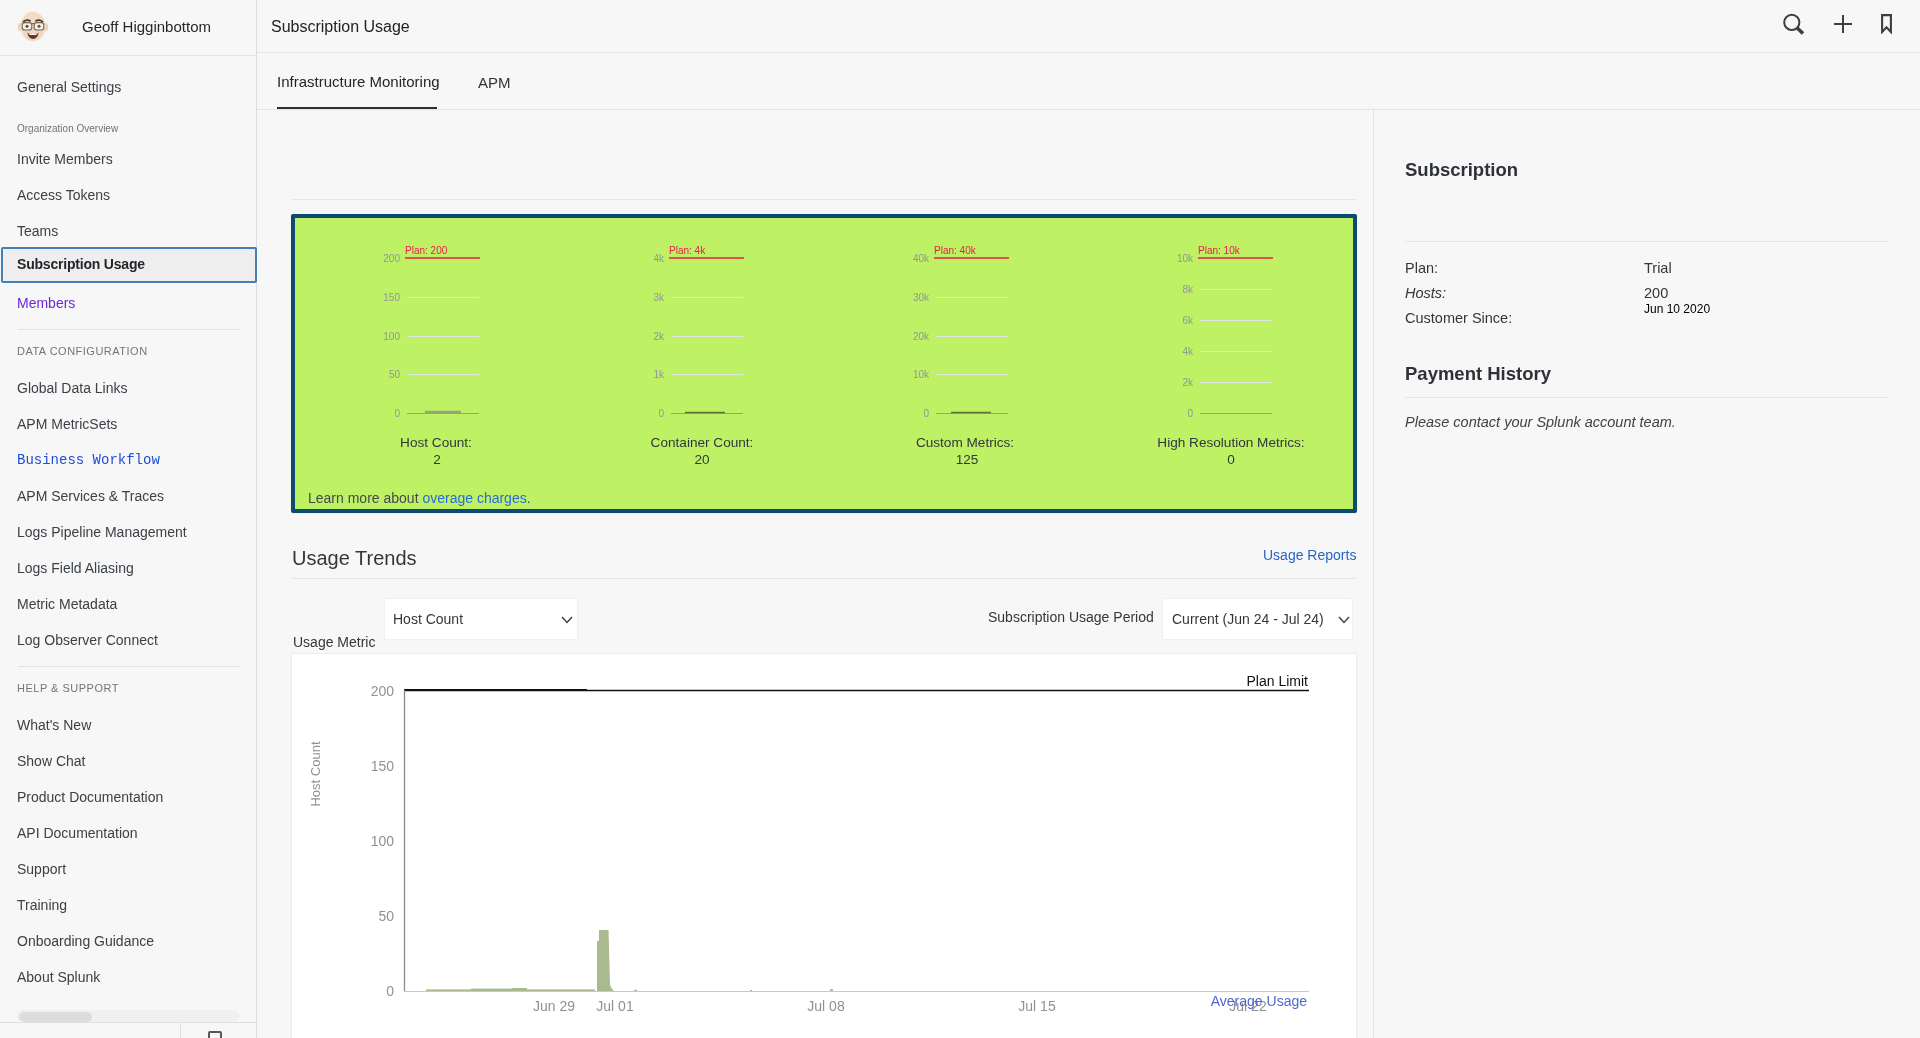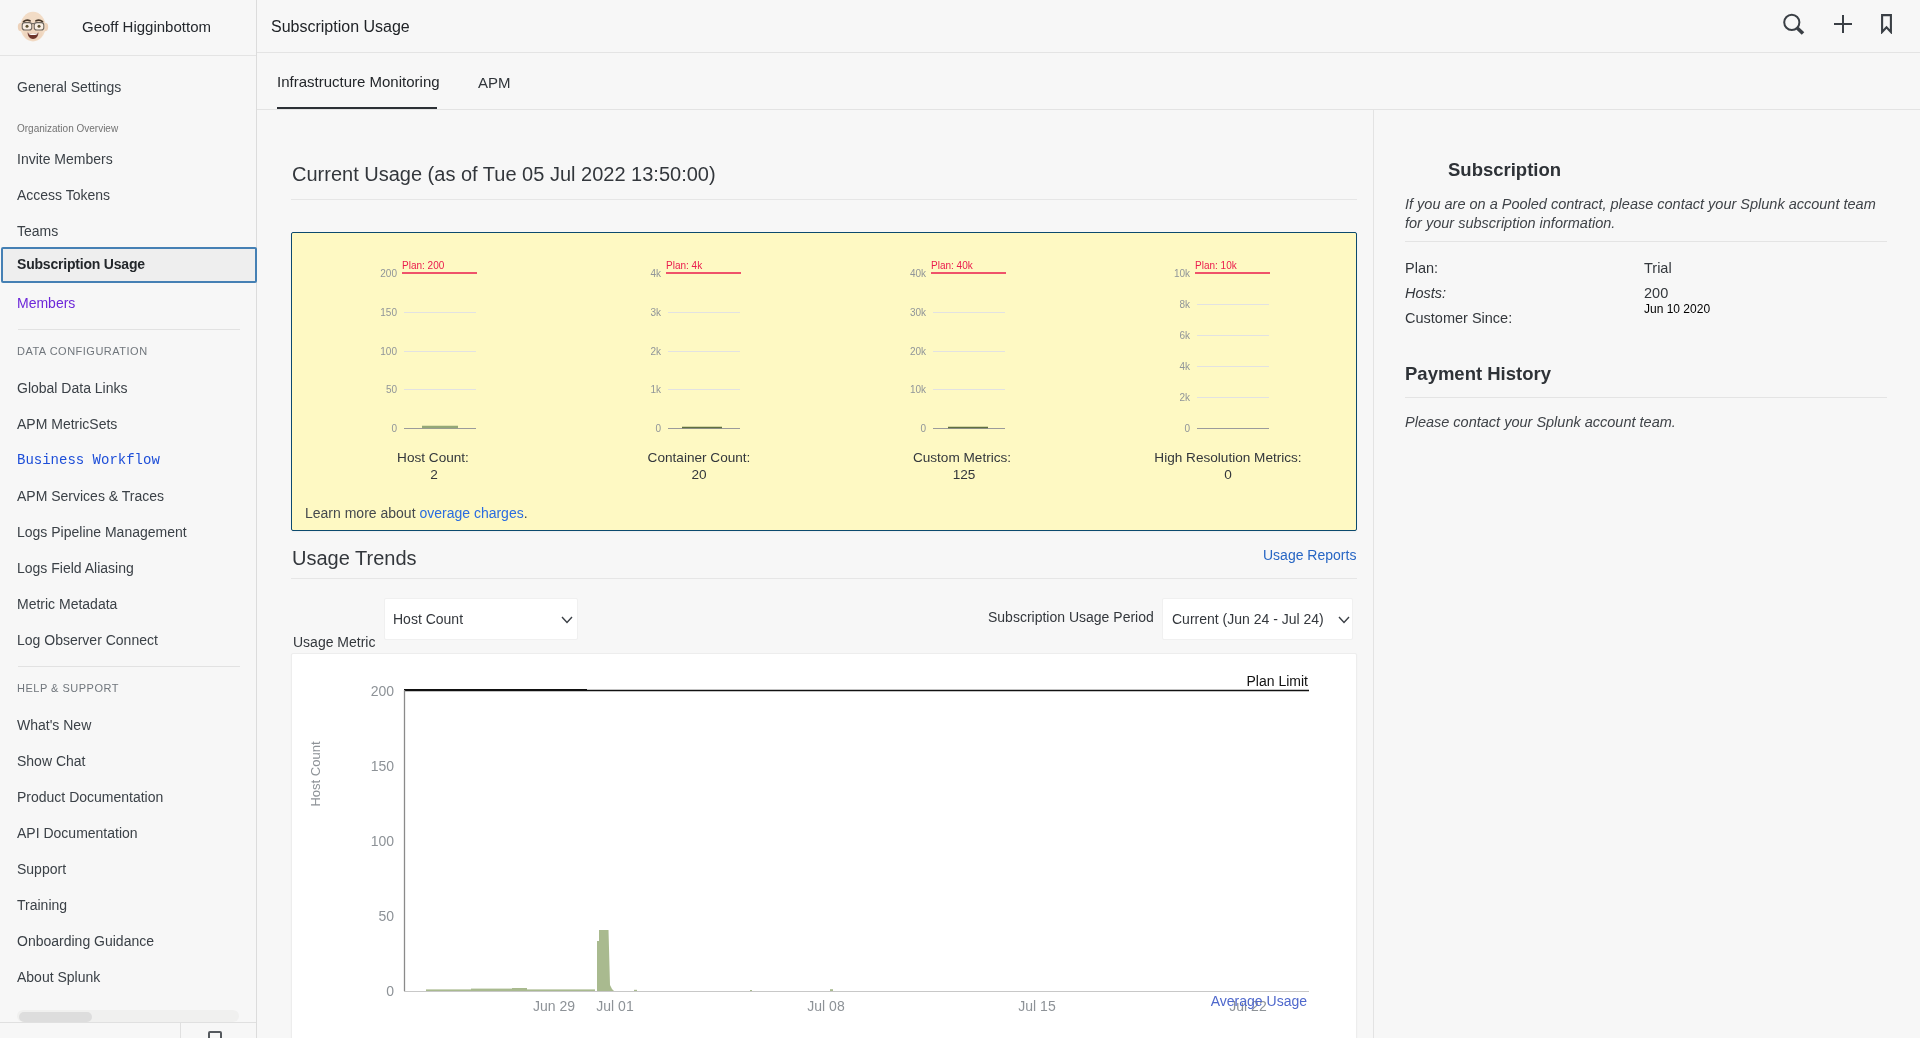--- a/index.html
+++ b/index.html
@@ -88,40 +88,38 @@
   </svg>
 </div>
 
 <div class="abs" style="left:257px;top:53px;width:1663px;height:57px;border-bottom:1px solid #e3e3e3;">
   <div class="abs" style="left:20px;top:20px;font-size:15px;font-weight:400;color:#23262a;">Infrastructure Monitoring</div>
   <div class="abs" style="left:20px;top:54px;width:160px;height:2px;background:#2c3035;"></div>
   <div class="abs" style="left:221px;top:21px;font-size:15px;color:#30353a;">APM</div>
 </div>
 
 <div class="abs" style="left:1373px;top:110px;width:547px;height:928px;border-left:1px solid #e3e3e3;">
-  <div class="abs" style="left:31px;top:49px;font-size:18.5px;font-weight:700;color:#2e3237;margin-left:43px;">Subscription</div>
-  <div class="abs" style="left:31px;top:85px;width:478px;font-size:14.5px;font-style:italic;color:#3f4348;line-height:19px;">If you are on a Pooled contract, please contact your Splunk account team for your subscription information.</div>
+  <div class="abs" style="left:31px;top:49px;font-size:18.5px;font-weight:700;color:#2e3237;">Subscription</div>
   <div class="abs" style="left:31px;top:131px;width:482px;border-top:1px solid #e4e4e4;"></div>
   <div class="abs" style="left:31px;top:150px;font-size:14.5px;color:#33373c;">Plan:</div>
   <div class="abs" style="left:270px;top:150px;font-size:14.5px;color:#33373c;">Trial</div>
   <div class="abs" style="left:31px;top:175px;font-size:14.5px;color:#33373c;font-style:italic;">Hosts:</div>
   <div class="abs" style="left:270px;top:175px;font-size:14.5px;color:#33373c;">200</div>
   <div class="abs" style="left:31px;top:200px;font-size:14.5px;color:#33373c;">Customer Since:</div>
   <div class="abs" style="left:270px;top:192px;font-size:12px;color:#000000;">Jun 10 2020</div>
   <div class="abs" style="left:31px;top:253px;font-size:18.5px;font-weight:700;color:#2e3237;">Payment History</div>
   <div class="abs" style="left:31px;top:287px;width:482px;border-top:1px solid #e4e4e4;"></div>
   <div class="abs" style="left:31px;top:304px;font-size:14.5px;font-style:italic;color:#3f4348;">Please contact your Splunk account team.</div>
 </div>
 
 <div class="abs" style="left:257px;top:110px;width:1116px;height:928px;">
 
-  <div class="abs" style="left:35px;top:53px;font-size:20px;color:#33373c;">Current Usage (as of Tue 05 Jul 2022 13:50:00)</div>
   <div class="abs" style="left:34px;top:89px;width:1066px;border-top:1px solid #e6e6e6;"></div>
 
-  <div class="abs" style="left:34px;top:122px;width:1066px;height:299px;background:#fef9c3;border:1px solid #0c4a6e;border-radius:2px;box-shadow:0 1px 2px rgba(0,0,0,0.04);">
+  <div class="abs" style="left:34px;top:104px;width:1066px;height:299px;background:#bef264;border:4px solid #0c4a6e;border-radius:2px;box-shadow:0 1px 2px rgba(0,0,0,0.04);">
     <svg width="1064" height="297" viewBox="0 0 1064 297">
 
       <g font-family="Liberation Sans, sans-serif">
 
         <g stroke="#e2e2e2" stroke-width="1">
           <line x1="112" y1="79.5" x2="184" y2="79.5"></line>
           <line x1="112" y1="118.5" x2="184" y2="118.5"></line>
           <line x1="112" y1="156.5" x2="184" y2="156.5"></line>
           <line x1="376" y1="79.5" x2="448" y2="79.5"></line>
           <line x1="376" y1="118.5" x2="448" y2="118.5"></line>

